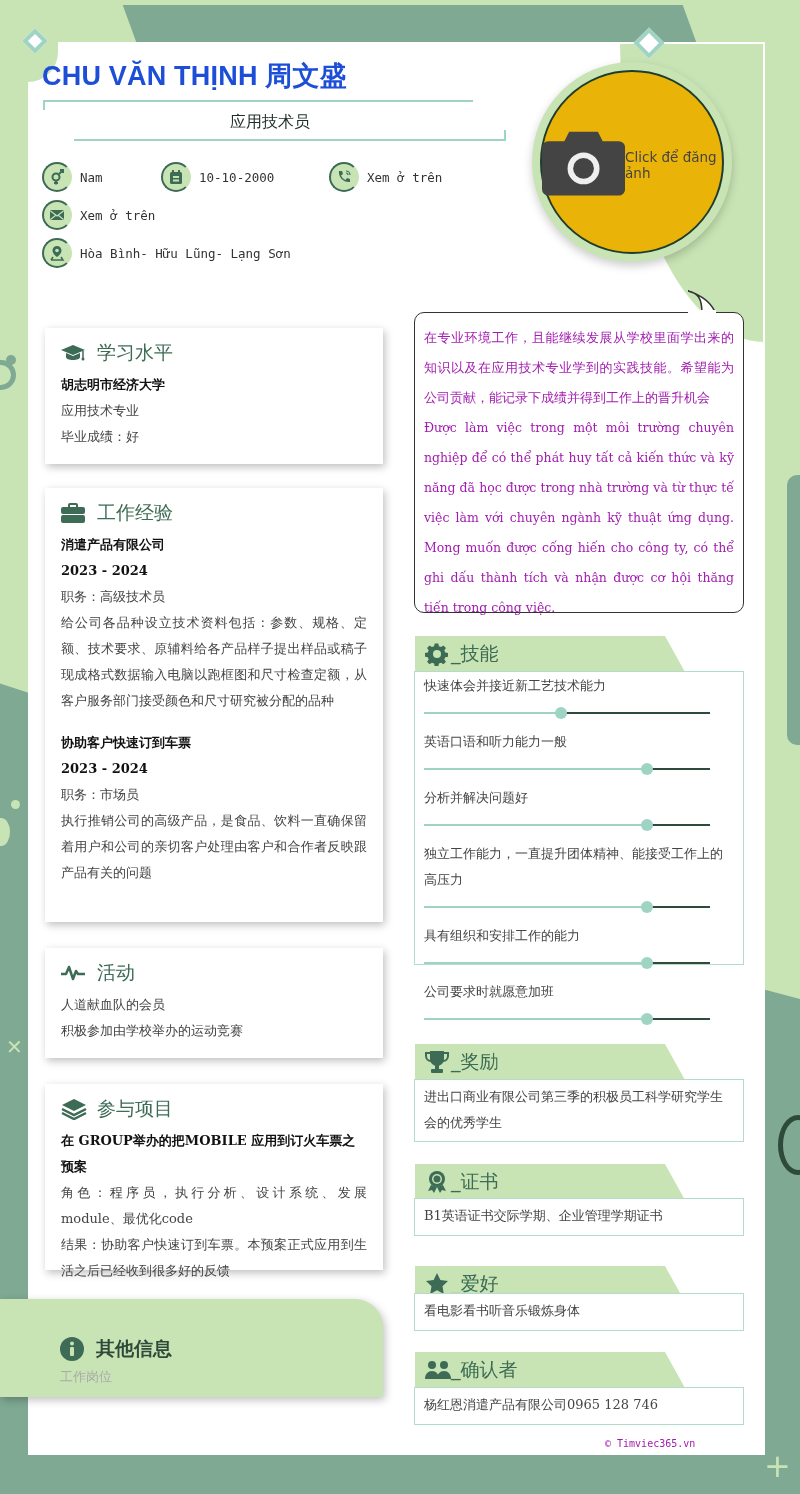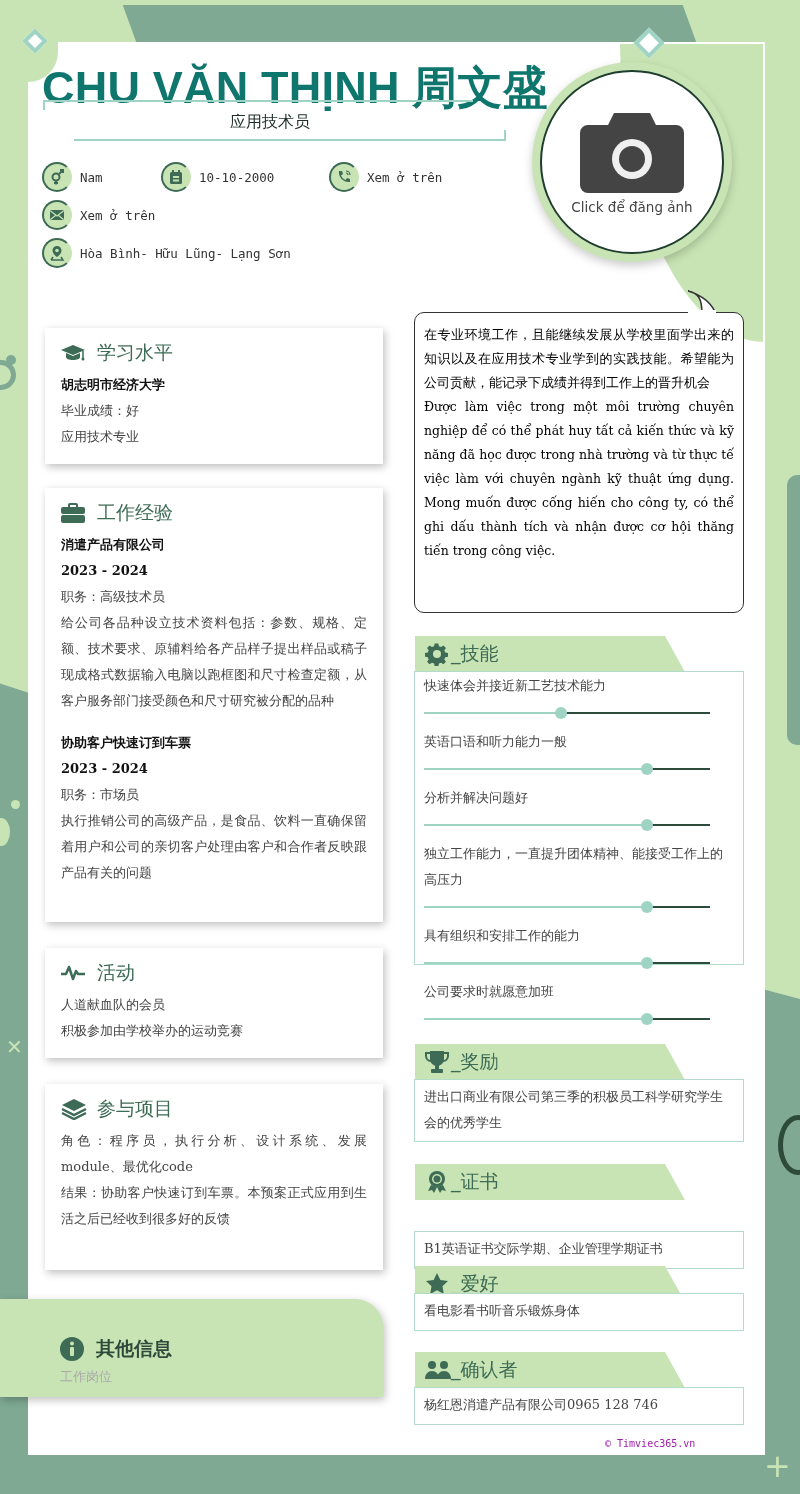--- a/index.html
+++ b/index.html
@@ -19,53 +19,53 @@
   .deco { position: absolute; color: #c8e4b4; font-family: "DejaVu Sans", sans-serif; }
 
   
   .page { position: absolute; left: 28px; top: 42px; width: 737px; height: 1413px; background: #fff; }
   .page-green-arc { position: absolute; left: 620px; top: 42px; width: 145px; height: 300px; background: #c8e4b4; border-bottom-left-radius: 100% 100%; }
   .page-corner-green { position: absolute; left: 28px; top: 42px; width: 30px; height: 40px; background: #c8e4b4; border-bottom-right-radius: 30px; }
 
   .diamond { position: absolute; width: 18px; height: 18px; border: 4px solid #9fd4c4; background: #fff; transform: rotate(45deg); }
 
   
-  .name { position: absolute; left: 42px; top: 58px; font-family: "Liberation Sans", sans-serif; font-weight: bold; font-size: 45px; color: #0f766e; letter-spacing: 0.2px; }
+  .name { position: absolute; left: 42px; top: 58px; font-family: "Liberation Sans", sans-serif; font-weight: bold; font-size: 27px; color: #1d4ed8; letter-spacing: 0.2px; }
   .rule1 { position: absolute; left: 43px; top: 100px; width: 430px; height: 2px; background: #9fd4c4; }
   .rule1-tick { position: absolute; left: 43px; top: 100px; width: 2px; height: 10px; background: #9fd4c4; }
   .job-title { position: absolute; left: 0; top: 112px; width: 540px; text-align: center; font-family: "DejaVu Sans", sans-serif; font-size: 16px; color: #1f2e27; }
   .rule2 { position: absolute; left: 74px; top: 139px; width: 432px; height: 2px; background: #9fd4c4; }
   .rule2-tick { position: absolute; left: 504px; top: 130px; width: 2px; height: 11px; background: #9fd4c4; }
 
   .info { position: absolute; display: flex; align-items: center; font-family: "DejaVu Sans Mono", monospace; font-size: 12.5px; color: #333; }
   .info-icon { width: 30px; height: 30px; border-radius: 50%; background: #c8e4b4; border: 2px solid #3d6b55; border-right-color: #c8e4b4; border-top-color: #3d6b55; display: flex; align-items: center; justify-content: center; margin-right: 8px; }
   .info-icon svg { width: 16px; height: 16px; }
 
   
   .avatar-ring { position: absolute; left: 532px; top: 62px; width: 200px; height: 200px; border-radius: 50%; background: #c8e4b4; box-shadow: 0 4px 10px rgba(0,0,0,0.2); }
-  .avatar-inner { position: absolute; left: 540px; top: 70px; width: 184px; height: 184px; border-radius: 50%; background: #ffffff; border: 2px solid #1f3d2e; display: flex; flex-direction: column; align-items: center; justify-content: center; }
+  .avatar-inner { position: absolute; left: 540px; top: 70px; width: 184px; height: 184px; border-radius: 50%; background: #eab308; border: 2px solid #1f3d2e; display: flex; flex-direction: row; align-items: center; justify-content: center; }
   .avatar-label { font-family: "DejaVu Sans", sans-serif; font-size: 13.5px; color: #444; margin-top: 6px; }
 
   
   .card { position: absolute; left: 45px; width: 338px; background: #fff; box-shadow: 2px 3px 8px rgba(0,0,0,0.25); padding: 12px 16px 14px 16px; }
   .card-title { display: flex; align-items: center; font-family: "DejaVu Sans", sans-serif; font-size: 19px; color: #3d6b55; margin-bottom: 6px; }
   .card-title .ic { width: 26px; height: 22px; margin-right: 10px; display: flex; align-items: center; }
   .line { font-size: 13px; line-height: 26px; color: #444; }
   .bold { font-weight: bold; color: #111; }
   .para { font-size: 13px; line-height: 26px; color: #444; text-align: justify; }
   .gap { height: 16px; }
 
   .card-other { position: absolute; left: 0; top: 1299px; width: 383px; height: 98px; background: #c8e4b4; border-top-right-radius: 28px; box-shadow: 2px 3px 8px rgba(0,0,0,0.25); padding: 8px 0 0 60px; }
   .card-other .card-title { color: #2e4a3a; font-weight: bold; margin-top: 29px; }
   .placeholder { font-size: 13px; color: #aaa; margin-top: 6px; }
 
   
   .bubble { position: absolute; left: 414px; top: 312px; width: 330px; height: 301px; border: 1.5px solid #333; border-radius: 10px; background: #fff; padding: 10px 9px; }
   .bubble-tail { position: absolute; left: 688px; top: 290px; width: 30px; height: 25px; }
-  .bubble p { font-size: 13px; line-height: 24px; color: #000000; text-align: justify; }
+  .bubble p { font-size: 13px; line-height: 30px; color: #a21caf; text-align: justify; }
   .bubble p.vi { font-size: 12.5px; text-align-last: left; }
 
   
   .sec-head { position: absolute; left: 415px; width: 270px; height: 36px; background: #c8e4b4; clip-path: polygon(0 0, 250px 0, 270px 100%, 0 100%); display: flex; align-items: center; padding-left: 10px; font-family: "DejaVu Sans", sans-serif; font-size: 19px; color: #3d6b55; }
   .sec-head .ic { width: 26px; height: 24px; display: flex; align-items: center; }
   .sec-box { position: absolute; left: 414px; width: 330px; border: 1.5px solid #b4dccd; background: #fff; padding: 4px 9px; }
   .sec-box .line { font-size: 13px; line-height: 26px; }
 
   .skill { margin-bottom: 2px; }
   .skill-label { font-size: 13px; line-height: 26px; color: #444; }
@@ -178,22 +178,22 @@
       <svg width="24" height="18" viewBox="0 0 24 18">
           <path d="M12 1L0 6l12 5 12-5z" fill="#3d6b55"></path>
           <path d="M5 9v4c0 2 3 3 7 3s7-1 7-3V9l-7 3z" fill="#3d6b55"></path>
           <path d="M22 7v7" stroke="#3d6b55" stroke-width="1.5"></path>
           <circle cx="22" cy="15" r="1.5" fill="#3d6b55"></circle>
         </svg>
     </span>
     <span>学习水平</span>
   </div>
   <div class="line bold">胡志明市经济大学</div>
+  <div class="line">应用技术专业</div>
   <div class="line">毕业成绩：好</div>
-  <div class="line">应用技术专业</div>
 </div>
 
 <div class="card" style="top:488px;height:434px;">
   <div class="card-title">
     <span class="ic">
       <svg width="24" height="20" viewBox="0 0 24 20">
           <rect x="8" y="1" width="8" height="4" rx="1" fill="none" stroke="#3d6b55" stroke-width="2"></rect>
           <rect x="0" y="4" width="24" height="7" rx="2" fill="#3d6b55"></rect>
           <rect x="0" y="12" width="24" height="8" rx="2" fill="#3d6b55"></rect>
         </svg>
@@ -232,20 +232,21 @@
   <div class="card-title">
     <span class="ic">
       <svg width="26" height="22" viewBox="0 0 26 22">
           <path d="M13 1L1 7l12 6 12-6z" fill="#3d6b55"></path>
           <path d="M1 11l12 6 12-6" fill="none" stroke="#3d6b55" stroke-width="2.5"></path>
           <path d="M1 15l12 6 12-6" fill="none" stroke="#3d6b55" stroke-width="2.5"></path>
         </svg>
     </span>
     <span>参与项目</span>
   </div>
+  <div class="line bold">在 GROUP举办的把MOBILE 应用到订火车票之预案</div>
   <div class="para">角色：程序员，执行分析、设计系统、发展module、最优化code</div>
   <div class="para">结果：协助客户快速订到车票。本预案正式应用到生活之后已经收到很多好的反馈</div>
 </div>
 
 <div class="card-other">
   <div class="card-title">
     <span class="ic">
       <svg width="24" height="24" viewBox="0 0 24 24">
           <circle cx="12" cy="12" r="12" fill="#3d6b55"></circle>
           <circle cx="12" cy="6.5" r="2" fill="#c8e4b4"></circle>
@@ -345,21 +346,21 @@
   <span class="ic">
     <svg width="24" height="24" viewBox="0 0 24 24">
         <circle cx="12" cy="9" r="8" fill="#3d6b55"></circle>
         <circle cx="12" cy="9" r="5" fill="#c8e4b4"></circle>
         <circle cx="12" cy="9" r="3.5" fill="#3d6b55"></circle>
         <path d="M6 15l-3 6 4-1 2 3 3-6M18 15l3 6-4-1-2 3-3-6" fill="#3d6b55"></path>
       </svg>
   </span>
   <span>_证书</span>
 </div>
-<div class="sec-box" style="top:1231px;height:38px;">
+<div class="sec-box" style="top:1198px;height:38px;">
   <div class="line">B1英语证书交际学期、企业管理学期证书</div>
 </div>
 
 <div class="sec-head" style="top:1258px;margin-top:8px;">
   <span class="ic">
     <svg width="24" height="24" viewBox="0 0 24 24">
         <path d="M12 1l3.4 7 7.6 1-5.5 5.3 1.3 7.7L12 18.3 5.2 22l1.3-7.7L1 9l7.6-1z" fill="#3d6b55"></path>
       </svg>
   </span>
   <span>_爱好</span>

